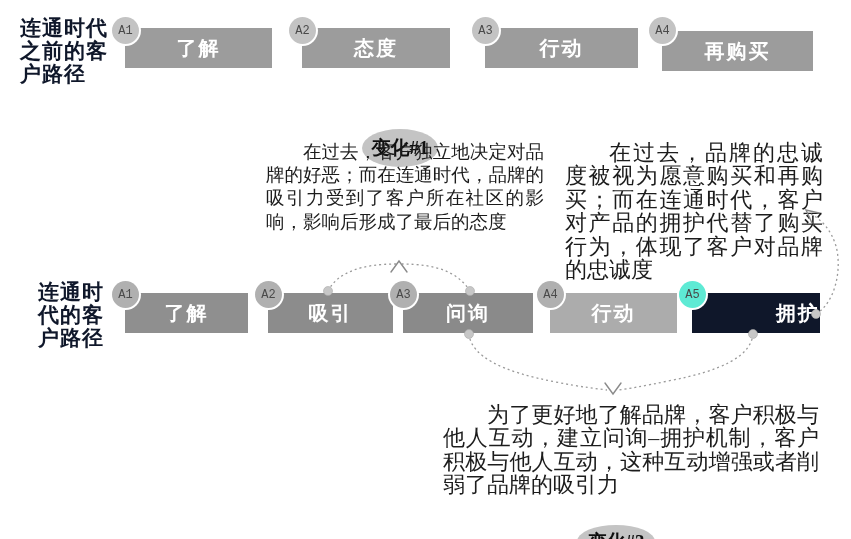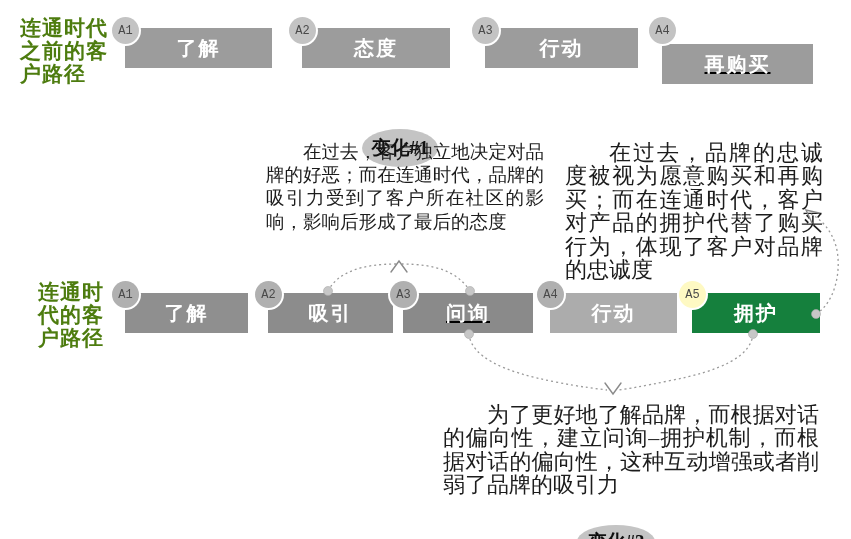--- a/index.html
+++ b/index.html
@@ -1,19 +1,19 @@
 <!DOCTYPE html>
 <html><head>
 <meta charset="utf-8">
 <style>
   html,body{margin:0;padding:0;background:#fff;}
   .canvas{position:relative;width:851px;height:539px;background:#ffffff;overflow:hidden;
           font-family:"Liberation Serif","DejaVu Serif",serif;}
   .row-label{position:absolute;white-space:pre-line;font-weight:bold;font-size:21px;
-             line-height:23px;color:#4d7c0f;letter-spacing:1px;}
+             line-height:23px;color:#0f172a;letter-spacing:1px;}
   .bar{position:absolute;height:40px;display:flex;align-items:center;justify-content:center;}
   .bar-label{color:#ffffff;font-weight:bold;font-size:20px;letter-spacing:2px;
              font-family:"Liberation Sans","DejaVu Sans",sans-serif;}
   .badge{position:absolute;width:27px;height:27px;border-radius:50%;
          box-shadow:0 0 0 2px #ffffff;display:flex;align-items:center;justify-content:center;}
   .badge span{font-family:Liberation Mono, monospace;font-size:12px;
               color:#4a4a4a;}
   .tag-ellipse{position:absolute;border-radius:50%;display:flex;align-items:center;
                justify-content:center;margin-top:28px;}
   .tag-ellipse span{font-weight:bold;font-size:19px;color:#0f0f0f;}
@@ -39,21 +39,21 @@
 
   <div class="bar" style="left: 125px; top: 28px; width: 147px; background: rgb(156, 156, 156);">
     <span class="bar-label">了解</span>
   </div>
   <div class="bar" style="left: 302px; top: 28px; width: 148px; background: rgb(156, 156, 156);">
     <span class="bar-label">态度</span>
   </div>
   <div class="bar" style="left: 485px; top: 28px; width: 153px; background: rgb(156, 156, 156);">
     <span class="bar-label">行动</span>
   </div>
-  <div class="bar" style="left: 662px; top: 44px; width: 151px; background: rgb(156, 156, 156); text-decoration: underline;">
+  <div class="bar" style="left: 662px; top: 31px; width: 151px; background: rgb(156, 156, 156);">
     <span class="bar-label">再购买</span>
   </div>
 
   <div class="badge" style="left: 112px; top: 17px; background: rgb(195, 195, 195);">
       <span>A1</span>
     </div>
   <div class="badge" style="left: 289px; top: 17px; background: rgb(195, 195, 195);">
       <span>A2</span>
     </div>
   <div class="badge" style="left: 472px; top: 17px; background: rgb(195, 195, 195);">
@@ -65,51 +65,51 @@
 
   <div class="tag-ellipse" style="left: 362px; top: 101px; width: 76px; height: 38px; background: rgb(196, 196, 196);">
     <span>变化#1</span>
   </div>
   <div class="tag-ellipse" style="left: 577px; top: 497px; width: 78px; height: 33px; background: rgb(196, 196, 196);">
     <span>变化#3</span>
   </div>
 
   <div class="para small" style="left:266px;top:141px;width:278px">在过去，客户独立地决定对品牌的好恶；而在连通时代，品牌的吸引力受到了客户所在社区的影响，影响后形成了最后的态度</div>
   <div class="para" style="left:565px;top:141px;width:258px">在过去，品牌的忠诚度被视为愿意购买和再购买；而在连通时代，客户对产品的拥护代替了购买行为，体现了客户对品牌的忠诚度</div>
-  <div class="para" style="left:443px;top:403px;width:376px">为了更好地了解品牌，而根据对话的偏向性，建立问询–拥护机制，而根据对话的偏向性，这种互动增强或者削弱了品牌的吸引力</div>
+  <div class="para" style="left:443px;top:403px;width:376px">为了更好地了解品牌，客户积极与他人互动，建立问询–拥护机制，客户积极与他人互动，这种互动增强或者削弱了品牌的吸引力</div>
 
   <div class="bar" style="left: 125px; top: 293px; width: 123px; background: rgb(143, 143, 143);">
     <span class="bar-label">了解</span>
   </div>
   <div class="bar" style="left: 268px; top: 293px; width: 125px; background: rgb(140, 140, 140);">
     <span class="bar-label">吸引</span>
   </div>
-  <div class="bar" style="left: 403px; top: 293px; width: 130px; background: rgb(138, 138, 138); text-decoration: underline;">
+  <div class="bar" style="left: 403px; top: 293px; width: 130px; background: rgb(138, 138, 138);">
     <span class="bar-label">问询</span>
   </div>
   <div class="bar" style="left: 550px; top: 293px; width: 127px; background: rgb(172, 172, 172);">
     <span class="bar-label">行动</span>
   </div>
-  <div class="bar" style="left: 692px; top: 293px; width: 128px; background: #15803d;">
+  <div class="bar" style="left: 692px; top: 293px; width: 128px; background: #0f172a; justify-content: flex-end;">
     <span class="bar-label">拥护</span>
   </div>
 
   <div class="badge" style="left: 112px; top: 281px; background: rgb(176, 176, 176);">
       <span>A1</span>
     </div>
   <div class="badge" style="left: 255px; top: 281px; background: rgb(176, 176, 176);">
       <span>A2</span>
     </div>
   <div class="badge" style="left: 390px; top: 281px; background: rgb(176, 176, 176);">
       <span>A3</span>
     </div>
   <div class="badge" style="left: 537px; top: 281px; background: rgb(176, 176, 176);">
       <span>A4</span>
     </div>
-  <div class="badge" style="left: 679px; top: 281px; background: #fef9c3;">
+  <div class="badge" style="left: 679px; top: 281px; background: #5eead4;">
       <span>A5</span>
     </div>
 
   <svg class="overlay" width="851" height="539" viewBox="0 0 851 539">
 
     <path class="dashline" d="M328,291 C338,272 362,264 396,264"></path>
     <path class="dashline" d="M470,291 C458,272 436,264 402,264"></path>
     <path class="arrowhead" d="M391,272 L399,261 L407,272"></path>
     <circle class="dot" cx="328" cy="291" r="4.5"></circle>
     <circle class="dot" cx="470" cy="291" r="4.5"></circle>

